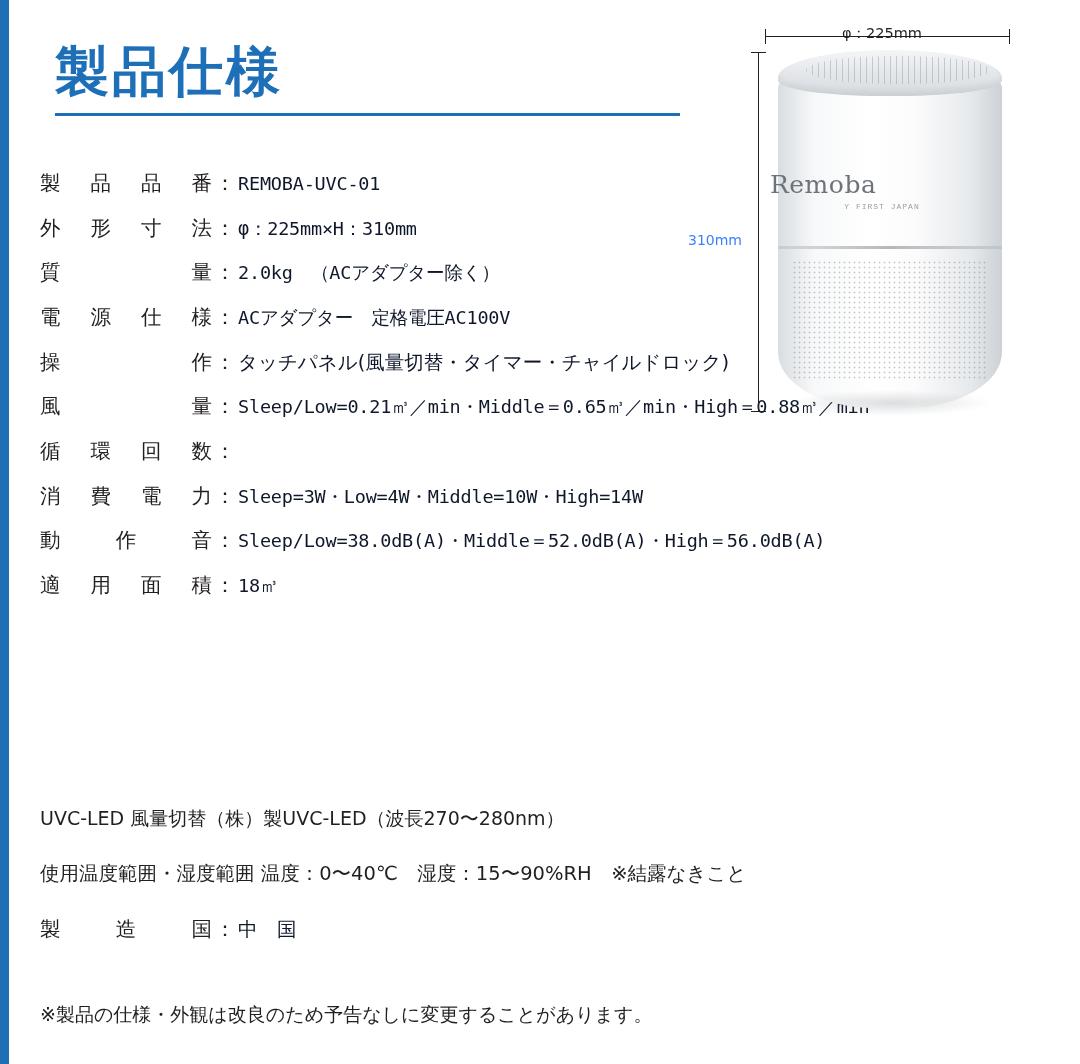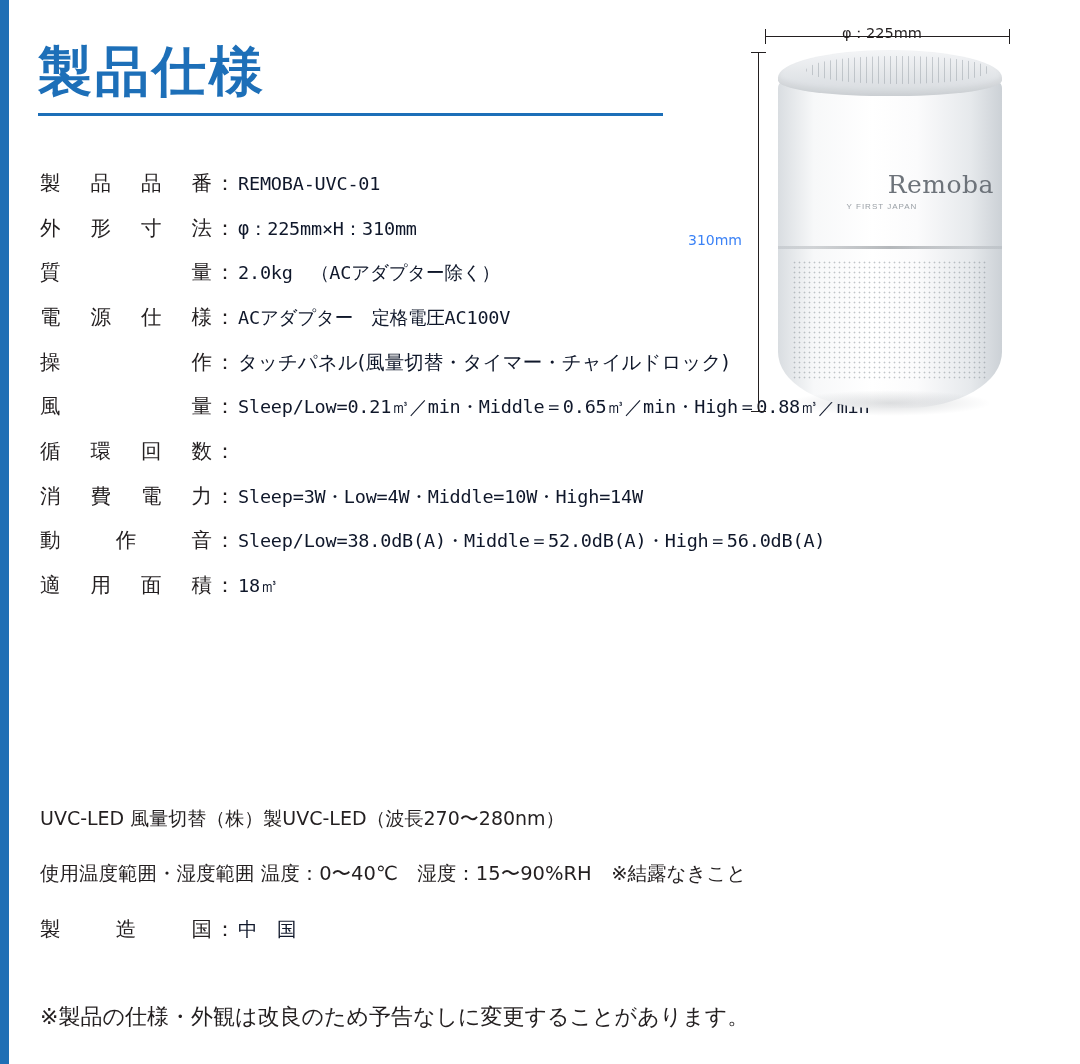--- a/index.html
+++ b/index.html
@@ -30,21 +30,21 @@
     position: absolute;
     left: 0;
     top: 0;
     width: 1080px;
     height: 1064px;
   }
 
   
   .title-wrap {
     position: absolute;
-    left: 38px;
+    left: 55px;
     top: 44px;
     width: 640px;
   }
   .title {
     font-size: 54px;
     line-height: 1.05;
     font-weight: 700;
     color: #1d6fb8;
     letter-spacing: 3px;
     font-family: "DejaVu Sans", sans-serif;
@@ -125,21 +125,21 @@
     font-size: 20.5px;
     white-space: nowrap;
   }
   .note-row .spec-label { width: 172px; flex: 0 0 172px; }
 
   .footnote {
     position: absolute;
     left: 40px;
     top: 1002px;
     font-family: "DejaVu Sans", sans-serif;
-    font-size: 22px;
+    font-size: 19px;
     color: #231f20;
     white-space: nowrap;
   }
 
   
   .product-area {
     position: absolute;
     right: 0px;
     top: 0px;
     width: 330px;
@@ -245,33 +245,33 @@
     height: 330px;
     border-radius: 14px 14px 96px 96px / 10px 10px 56px 56px;
     background: linear-gradient(to right,
        #d9dde1 0%, #f7f8f9 16%, #ffffff 42%, #fbfbfc 62%, #e6e9ec 86%, #ccd1d6 100%);
   }
   .p-brand {
     position: absolute;
     left: 0;
     top: 120px;
     width: 224px;
-    text-align: right;
+    text-align: left;
     font-family: "DejaVu Serif", serif;
     font-size: 25px;
     color: #6d737a;
     letter-spacing: 0.5px;
   }
   .p-sub {
     position: absolute;
     left: 0;
     top: 152px;
     width: 224px;
     text-align: center;
-    font-family: Liberation Sans, sans-serif;
+    font-family: Liberation Mono, monospace;
     font-size: 8px;
     color: #9aa0a6;
     letter-spacing: 1px;
   }
   .p-seam {
     position: absolute;
     left: 8px;
     top: 196px;
     width: 224px;
     height: 3px;

